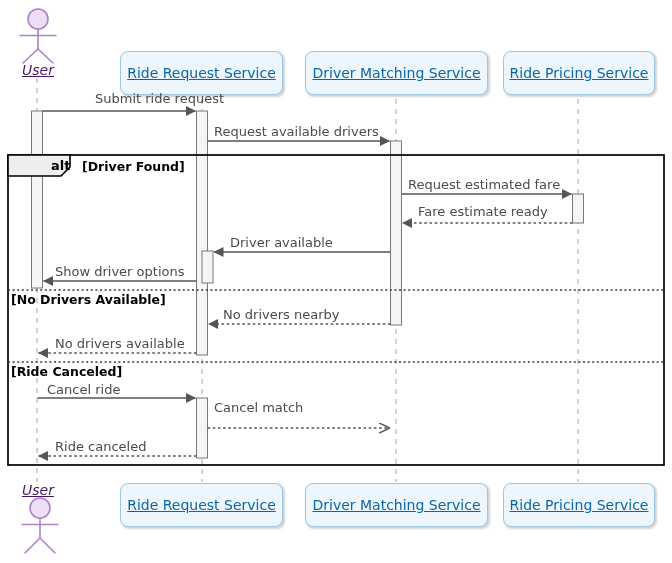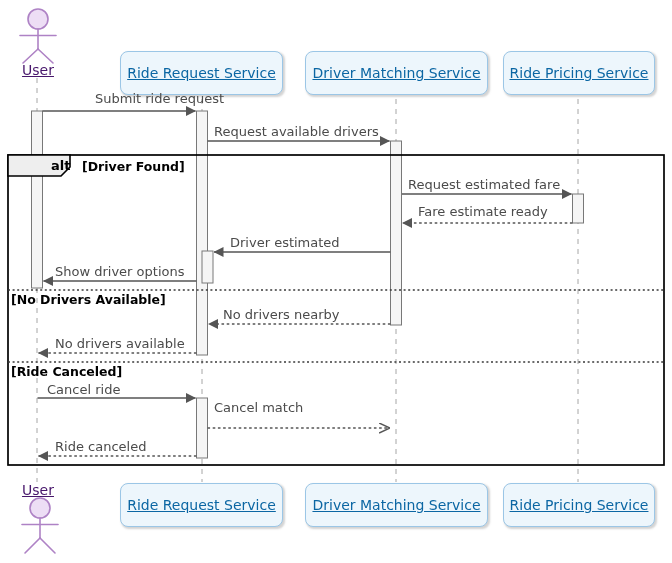--- a/index.html
+++ b/index.html
@@ -11,21 +11,21 @@
 
   .participant {
     position:absolute; height:44px; box-sizing:border-box;
     background:var(--participant-fill); border:1.5px solid var(--participant-border);
     border-radius:8px; display:flex; align-items:center; justify-content:center;
     font-size:14px; color:var(--participant-text); text-decoration:underline;
     box-shadow:1.5px 1.5px 2px rgba(130,130,130,.35); white-space:nowrap;
   }
   .actor-label {
     position:absolute; width:44px; text-align:center; font-size:14px;
-    color:var(--actor-text); text-decoration:underline; white-space:nowrap;
+    color:var(--actor-text); text-decoration:underline; white-space:nowrap;font-style:italic;
   }
   .msg { position:absolute; font-size:13px; color:var(--message-text); white-space:nowrap; }
   .guard { position:absolute; font-size:12.5px; font-weight:bold; color:#000; white-space:nowrap; }
   .op { position:absolute; font-size:13px; font-weight:bold; color:#000;margin-left:28px; }
 
   .lifeline { stroke:var(--lifeline); stroke-width:1; stroke-dasharray:5 5; }
   .activation { fill:var(--activation-fill); stroke:var(--activation-border); stroke-width:1; }
   .frame { fill:none; stroke:var(--frame-border); stroke-width:1.7; }
   .divider { stroke:#3a3a3a; stroke-width:1.4; stroke-dasharray:2 2.6; fill:none; }
   .pentagon { fill:var(--frame-label-fill); stroke:#000; stroke-width:1.6; }
@@ -108,21 +108,21 @@
 
   <div class="op" style="left:23px; top:158px;">alt</div>
   <div class="guard" style="left:82px; top:159px;">[Driver Found]</div>
   <div class="guard" style="left:11px; top:292px;">[No Drivers Available]</div>
   <div class="guard" style="left:11px; top:364px;">[Ride Canceled]</div>
 
   <div class="msg" style="left:55px;  top:91px;margin-left:40px;">Submit ride request</div>
   <div class="msg" style="left:408px; top:177px;">Request estimated fare</div>
   <div class="msg" style="left:214px; top:124px;">Request available drivers</div>
   <div class="msg" style="left:418px; top:204px;">Fare estimate ready</div>
-  <div class="msg" style="left:230px; top:235px;">Driver estimated</div>
+  <div class="msg" style="left:230px; top:235px;">Driver available</div>
   <div class="msg" style="left:55px;  top:264px;">Show driver options</div>
   <div class="msg" style="left:55px;  top:336px;">No drivers available</div>
   <div class="msg" style="left:223px; top:307px;">No drivers nearby</div>
   <div class="msg" style="left:47px;  top:382px;">Cancel ride</div>
   <div class="msg" style="left:214px; top:400px;">Cancel match</div>
   <div class="msg" style="left:55px;  top:439px;">Ride canceled</div>
 
 </div>
 
 </body></html>

